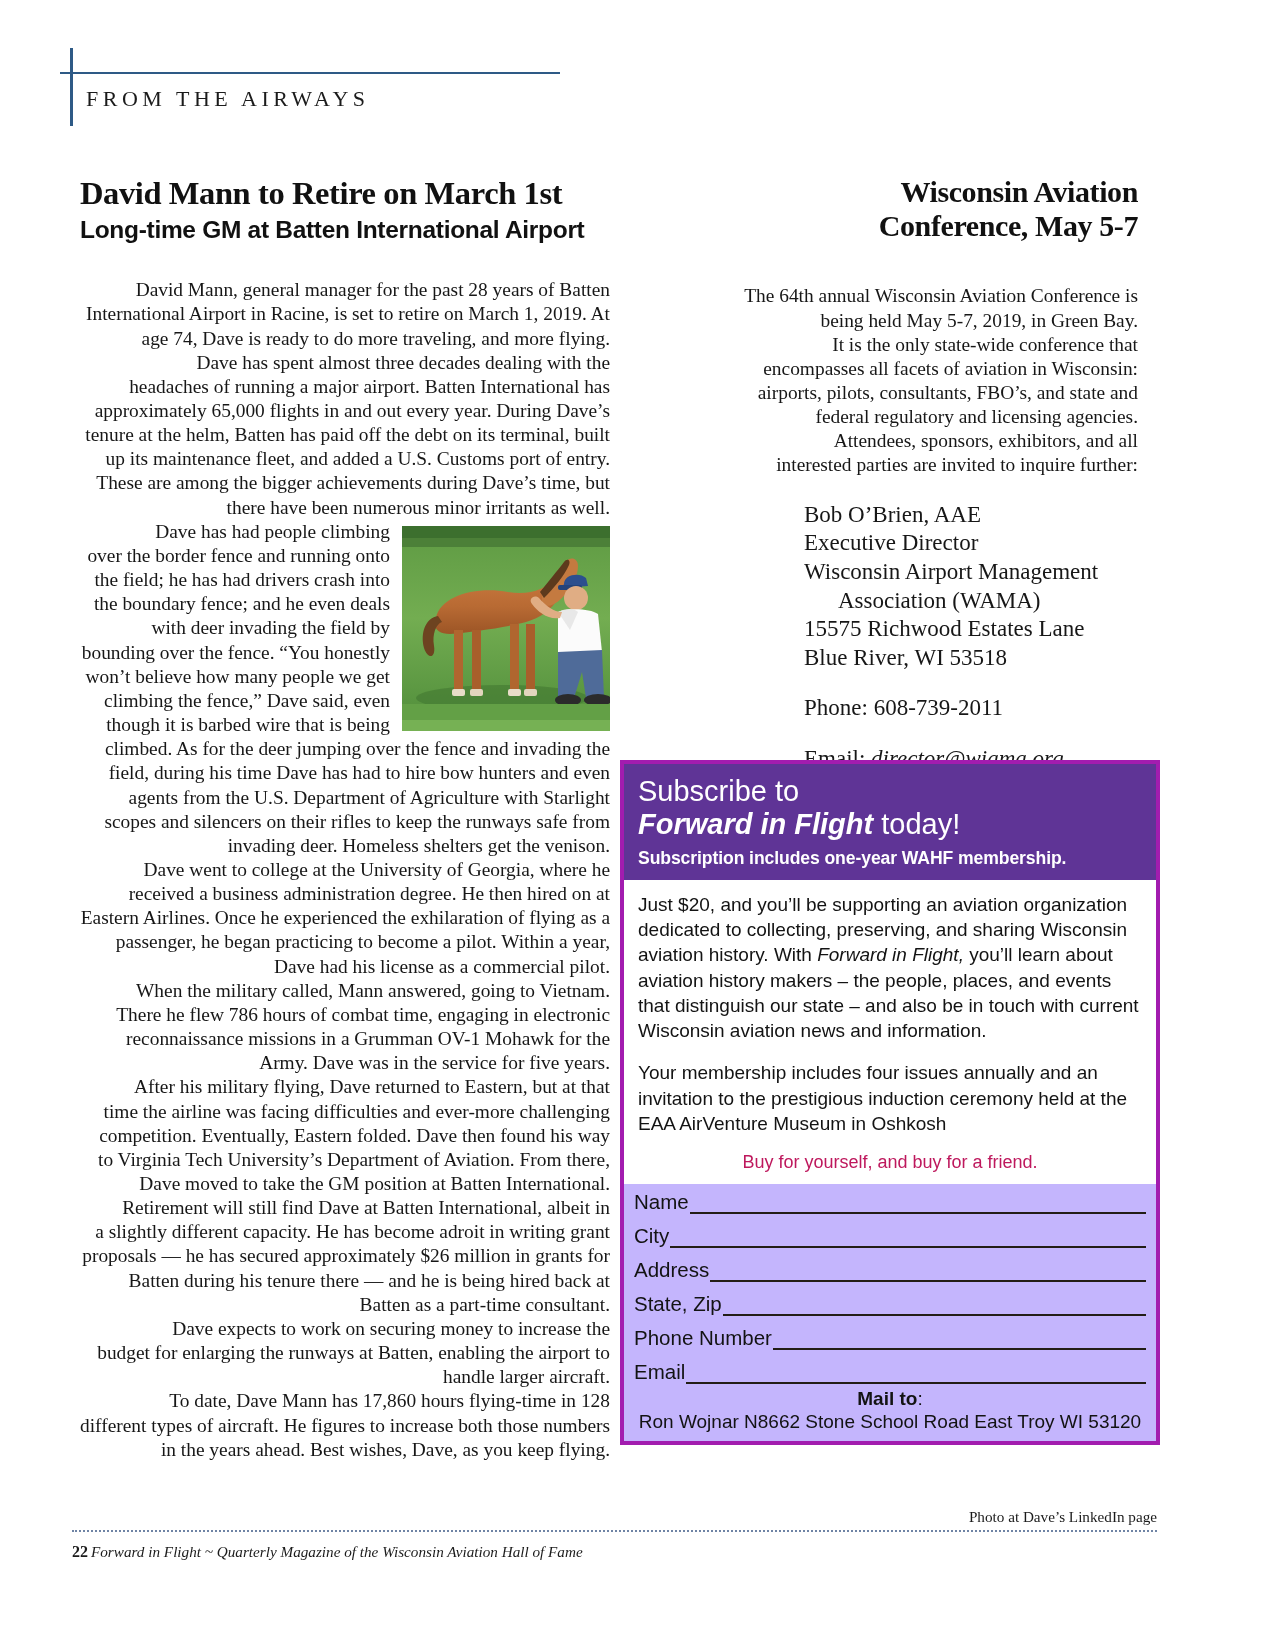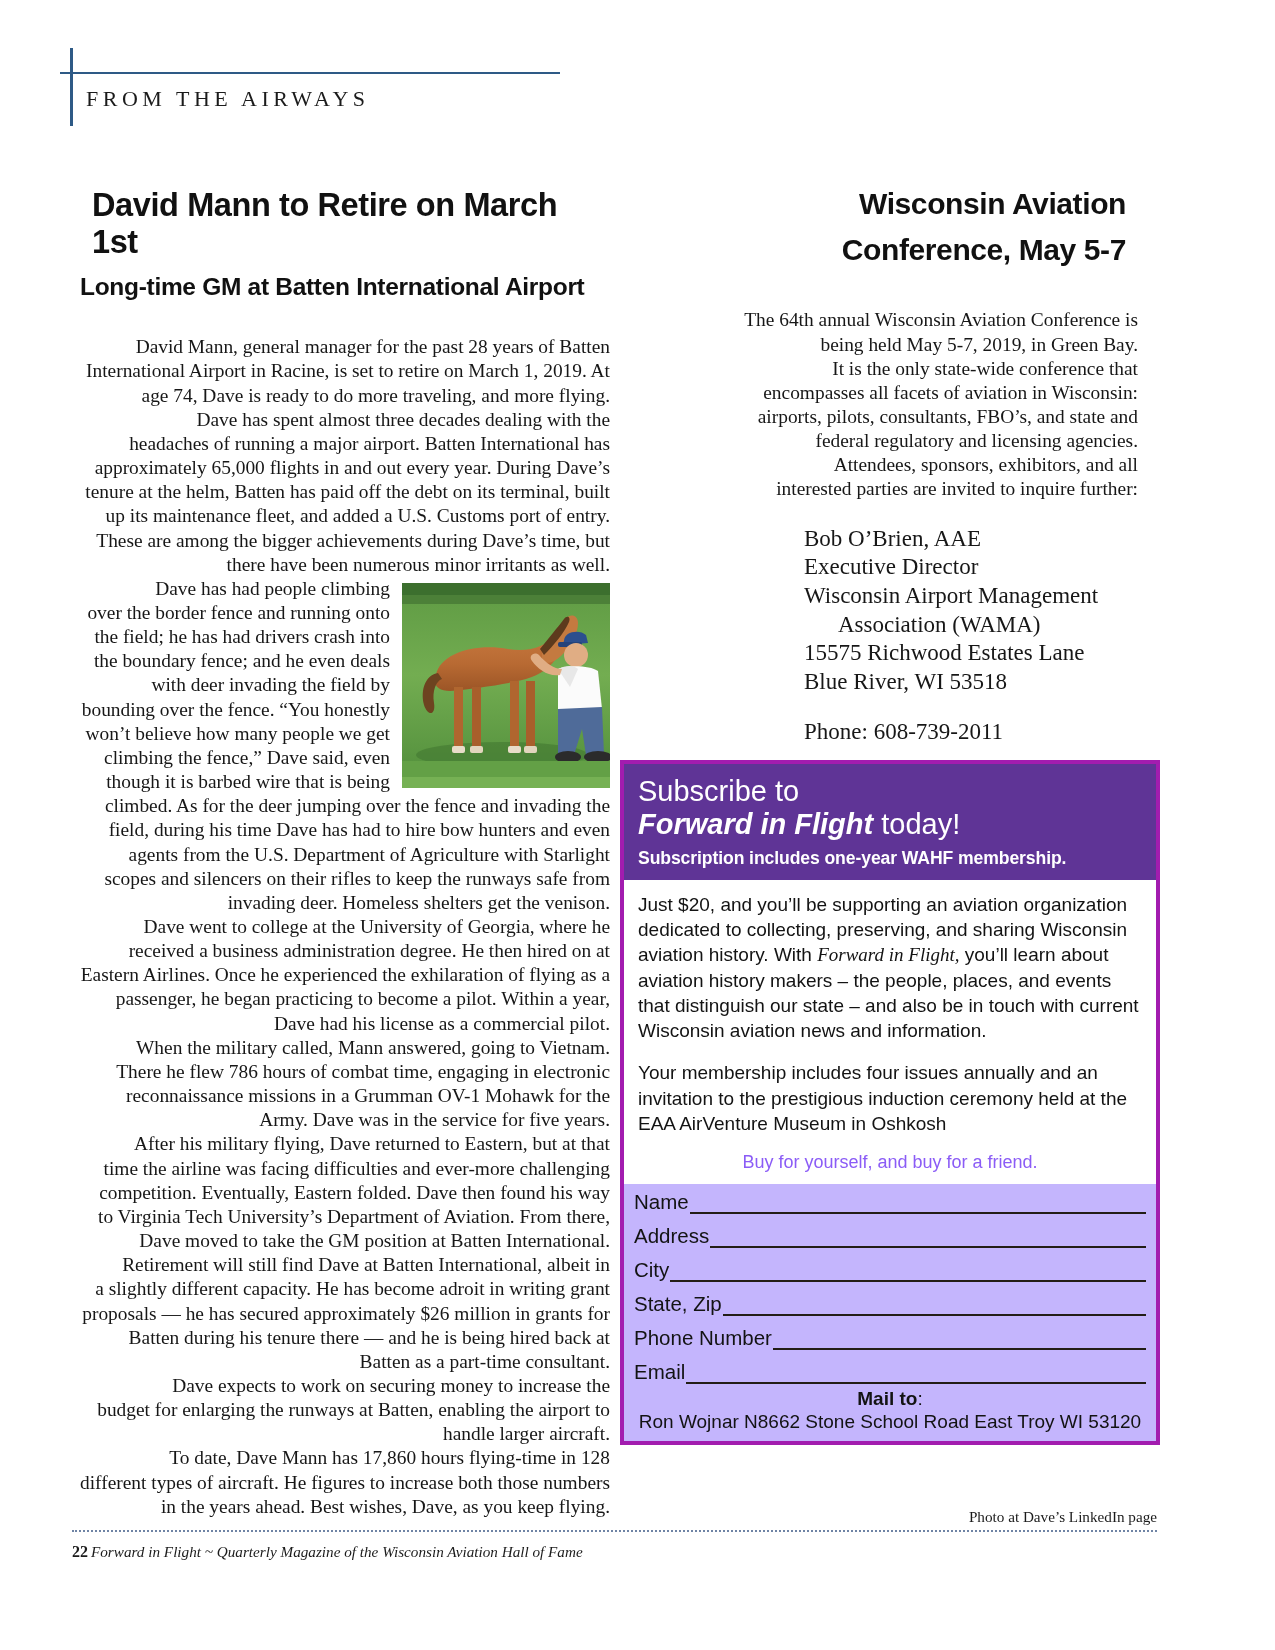--- a/index.html
+++ b/index.html
@@ -60,26 +60,26 @@
     width: 530px;
   }
   .col-right {
     position: absolute;
     left: 718px;
     top: 175px;
     width: 420px;
   }
 
   .headline {
-    font-family: Liberation Sans, sans-serif;
+    font-family: Liberation Serif, serif;
     font-weight: bold;
     font-size: 32.5px;
     line-height: 1.14;
     color: #111111;
-    margin: 12px;
+    margin: 0;
     letter-spacing: -0.4px;
   }
   .headline.center { text-align: right; font-size: 30px; }
   .subhead {
     font-family: "Liberation Sans", sans-serif;
     font-weight: bold;
     font-size: 24.5px;
     line-height: 1.15;
     color: #111111;
     margin: 4px 0 0 0;
@@ -167,26 +167,26 @@
   .sub-body {
     background: #ffffff;
     padding: 12px 14px 10px 14px;
     font-family: "Liberation Sans", sans-serif;
     font-size: 19px;
     line-height: 1.33;
     color: #131313;
   }
   .sub-body p { margin: 0 0 17px 0; }
   .sub-body p:last-child { margin-bottom: 0; }
-  .sub-body .it { font-style: italic; font-family: Liberation Serif, serif; }
+  .sub-body .it { font-style: italic; }
   .sub-cta {
     text-align: center;
     font-family: "Liberation Sans", sans-serif;
     font-size: 18px;
-    color: #8b5cf6;
+    color: #be185d;
     padding: 6px 0 11px 0;
     background: #ffffff;
   }
 
   .form-area {
     background: #c4b5fd;
     padding: 6px 10px 4px 10px;
   }
   .form-row {
     display: flex;
@@ -387,25 +387,25 @@
     </div>
 
     <div class="sub-cta">Buy for yourself, and buy for a friend.</div>
 
     <div class="form-area">
       <div class="form-row">
         <span class="flabel">Name</span>
         <span class="fline"></span>
       </div>
       <div class="form-row">
+        <span class="flabel">City</span>
+        <span class="fline"></span>
+      </div>
+      <div class="form-row">
         <span class="flabel">Address </span>
-        <span class="fline"></span>
-      </div>
-      <div class="form-row">
-        <span class="flabel">City</span>
         <span class="fline"></span>
       </div>
       <div class="form-row">
         <span class="flabel">State, Zip</span>
         <span class="fline"></span>
       </div>
       <div class="form-row">
         <span class="flabel">Phone Number </span>
         <span class="fline"></span>
       </div>

